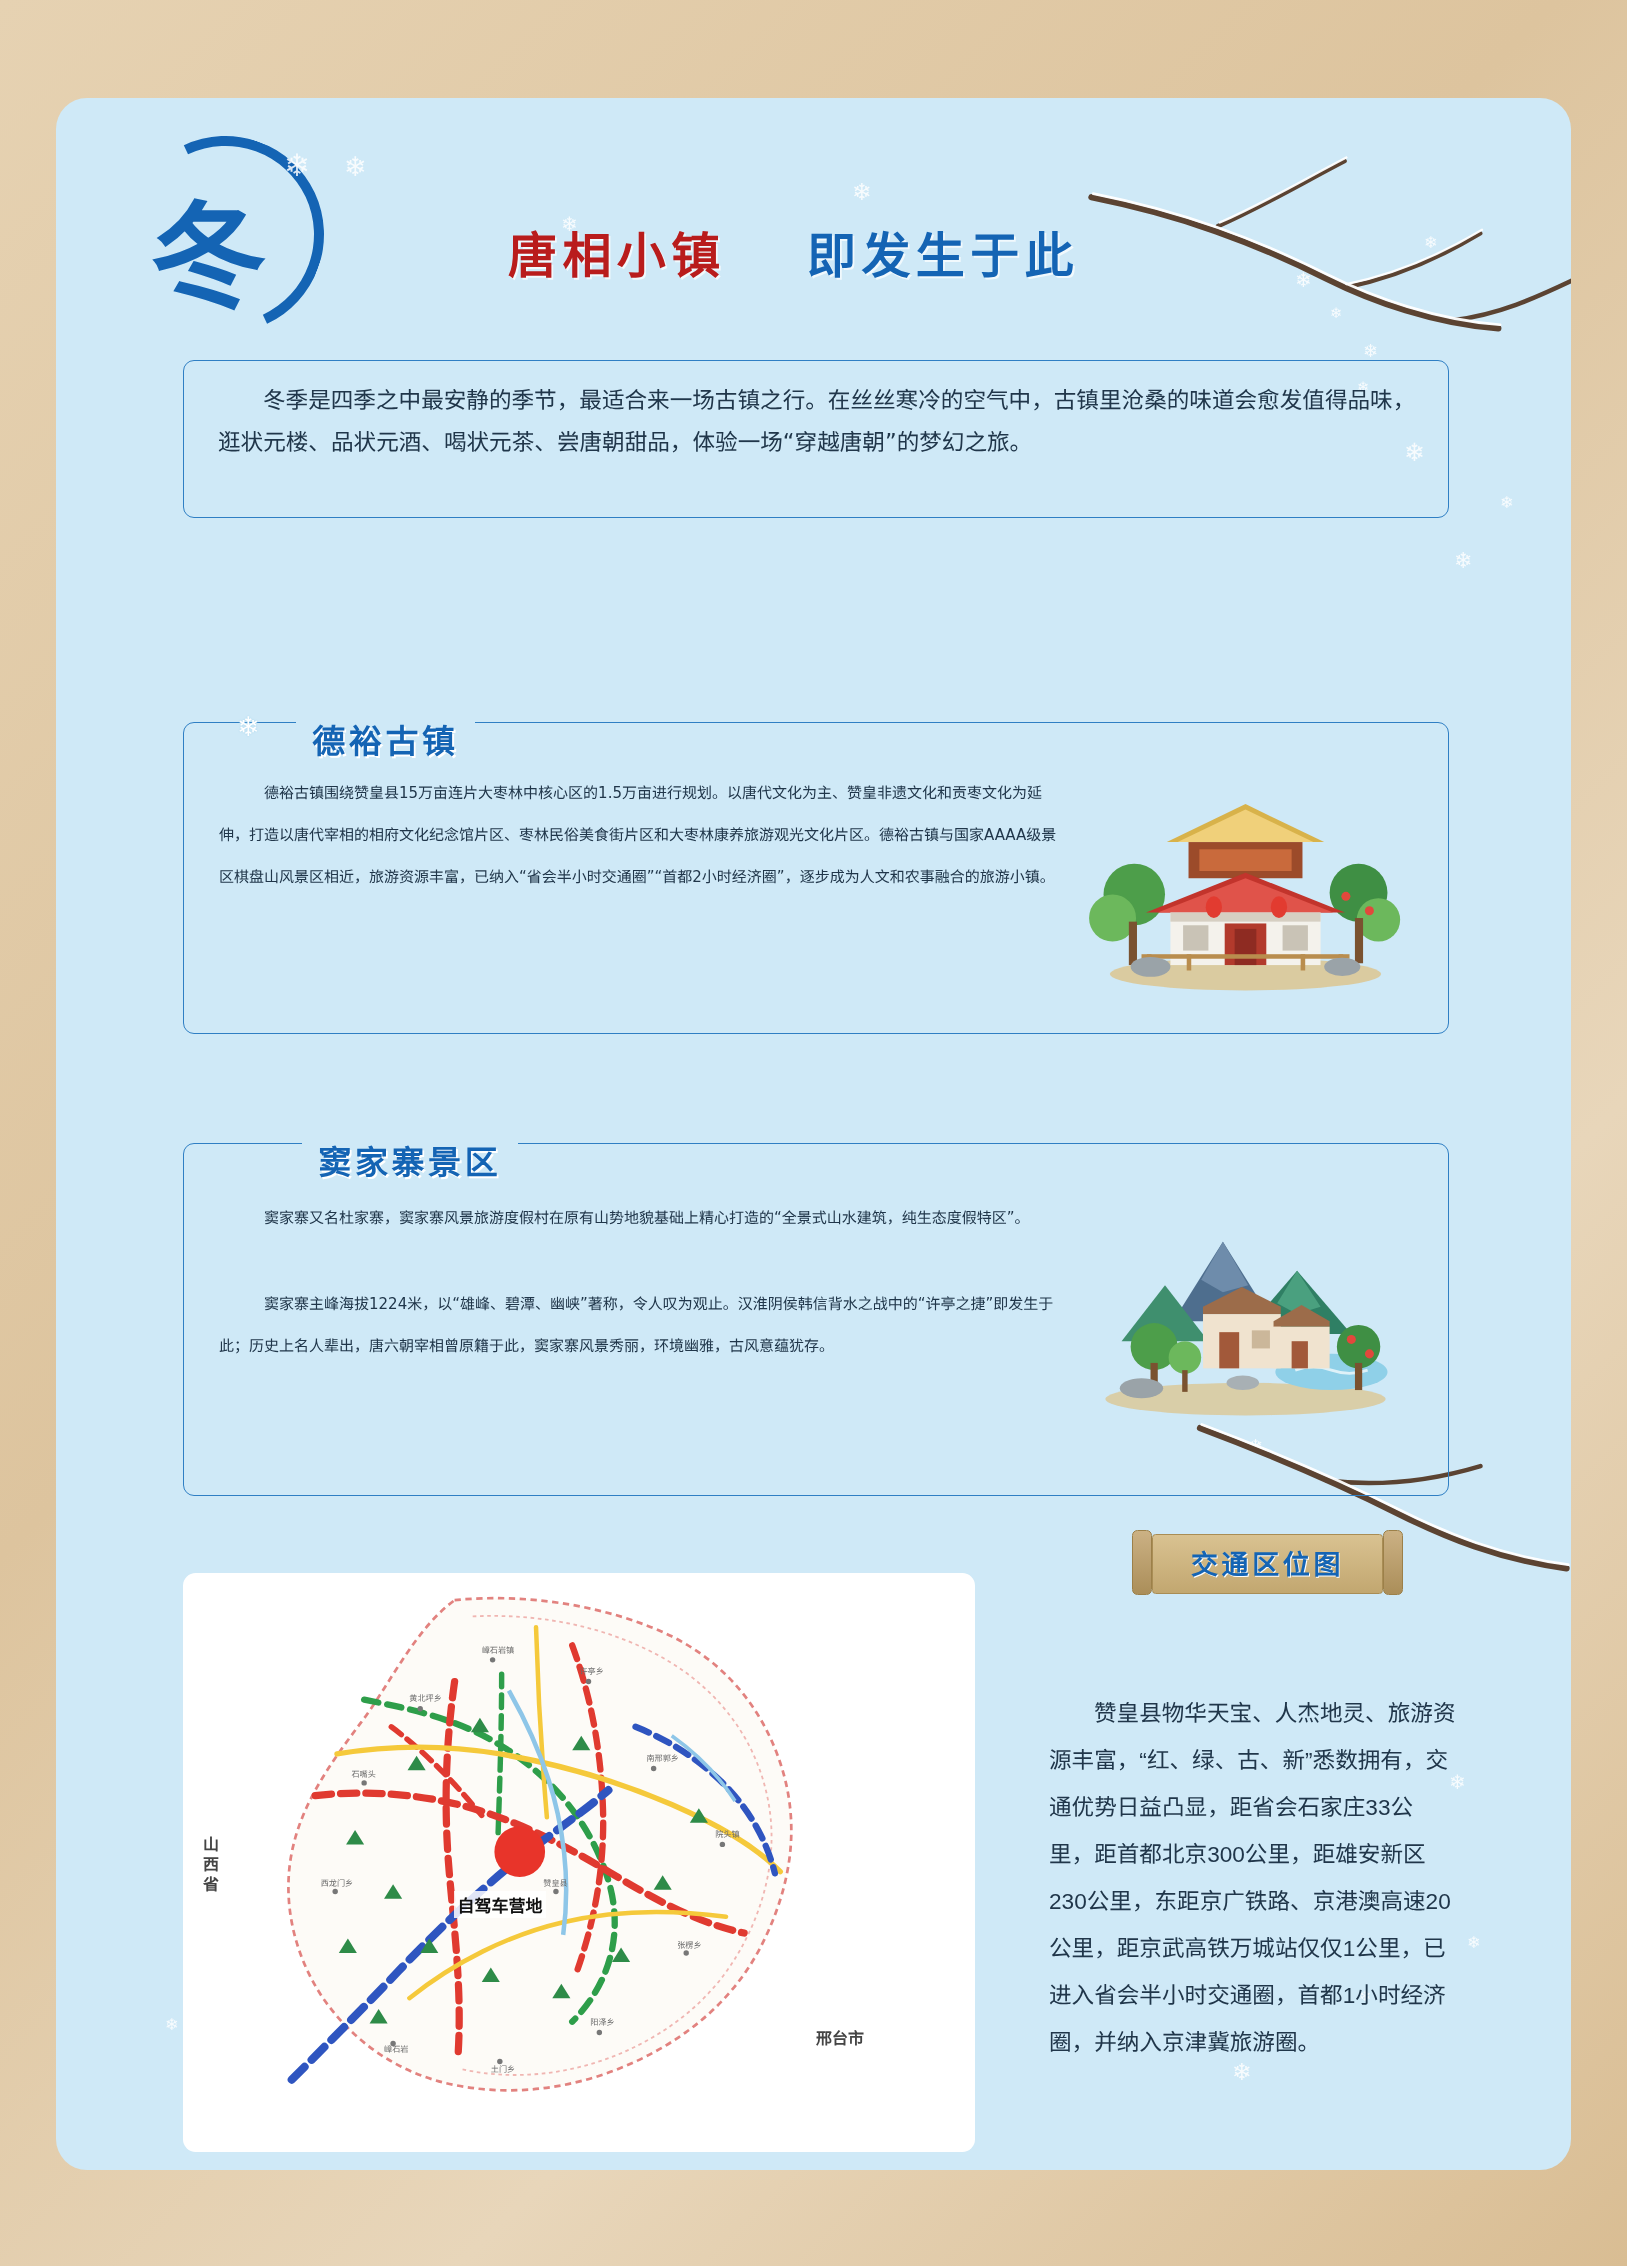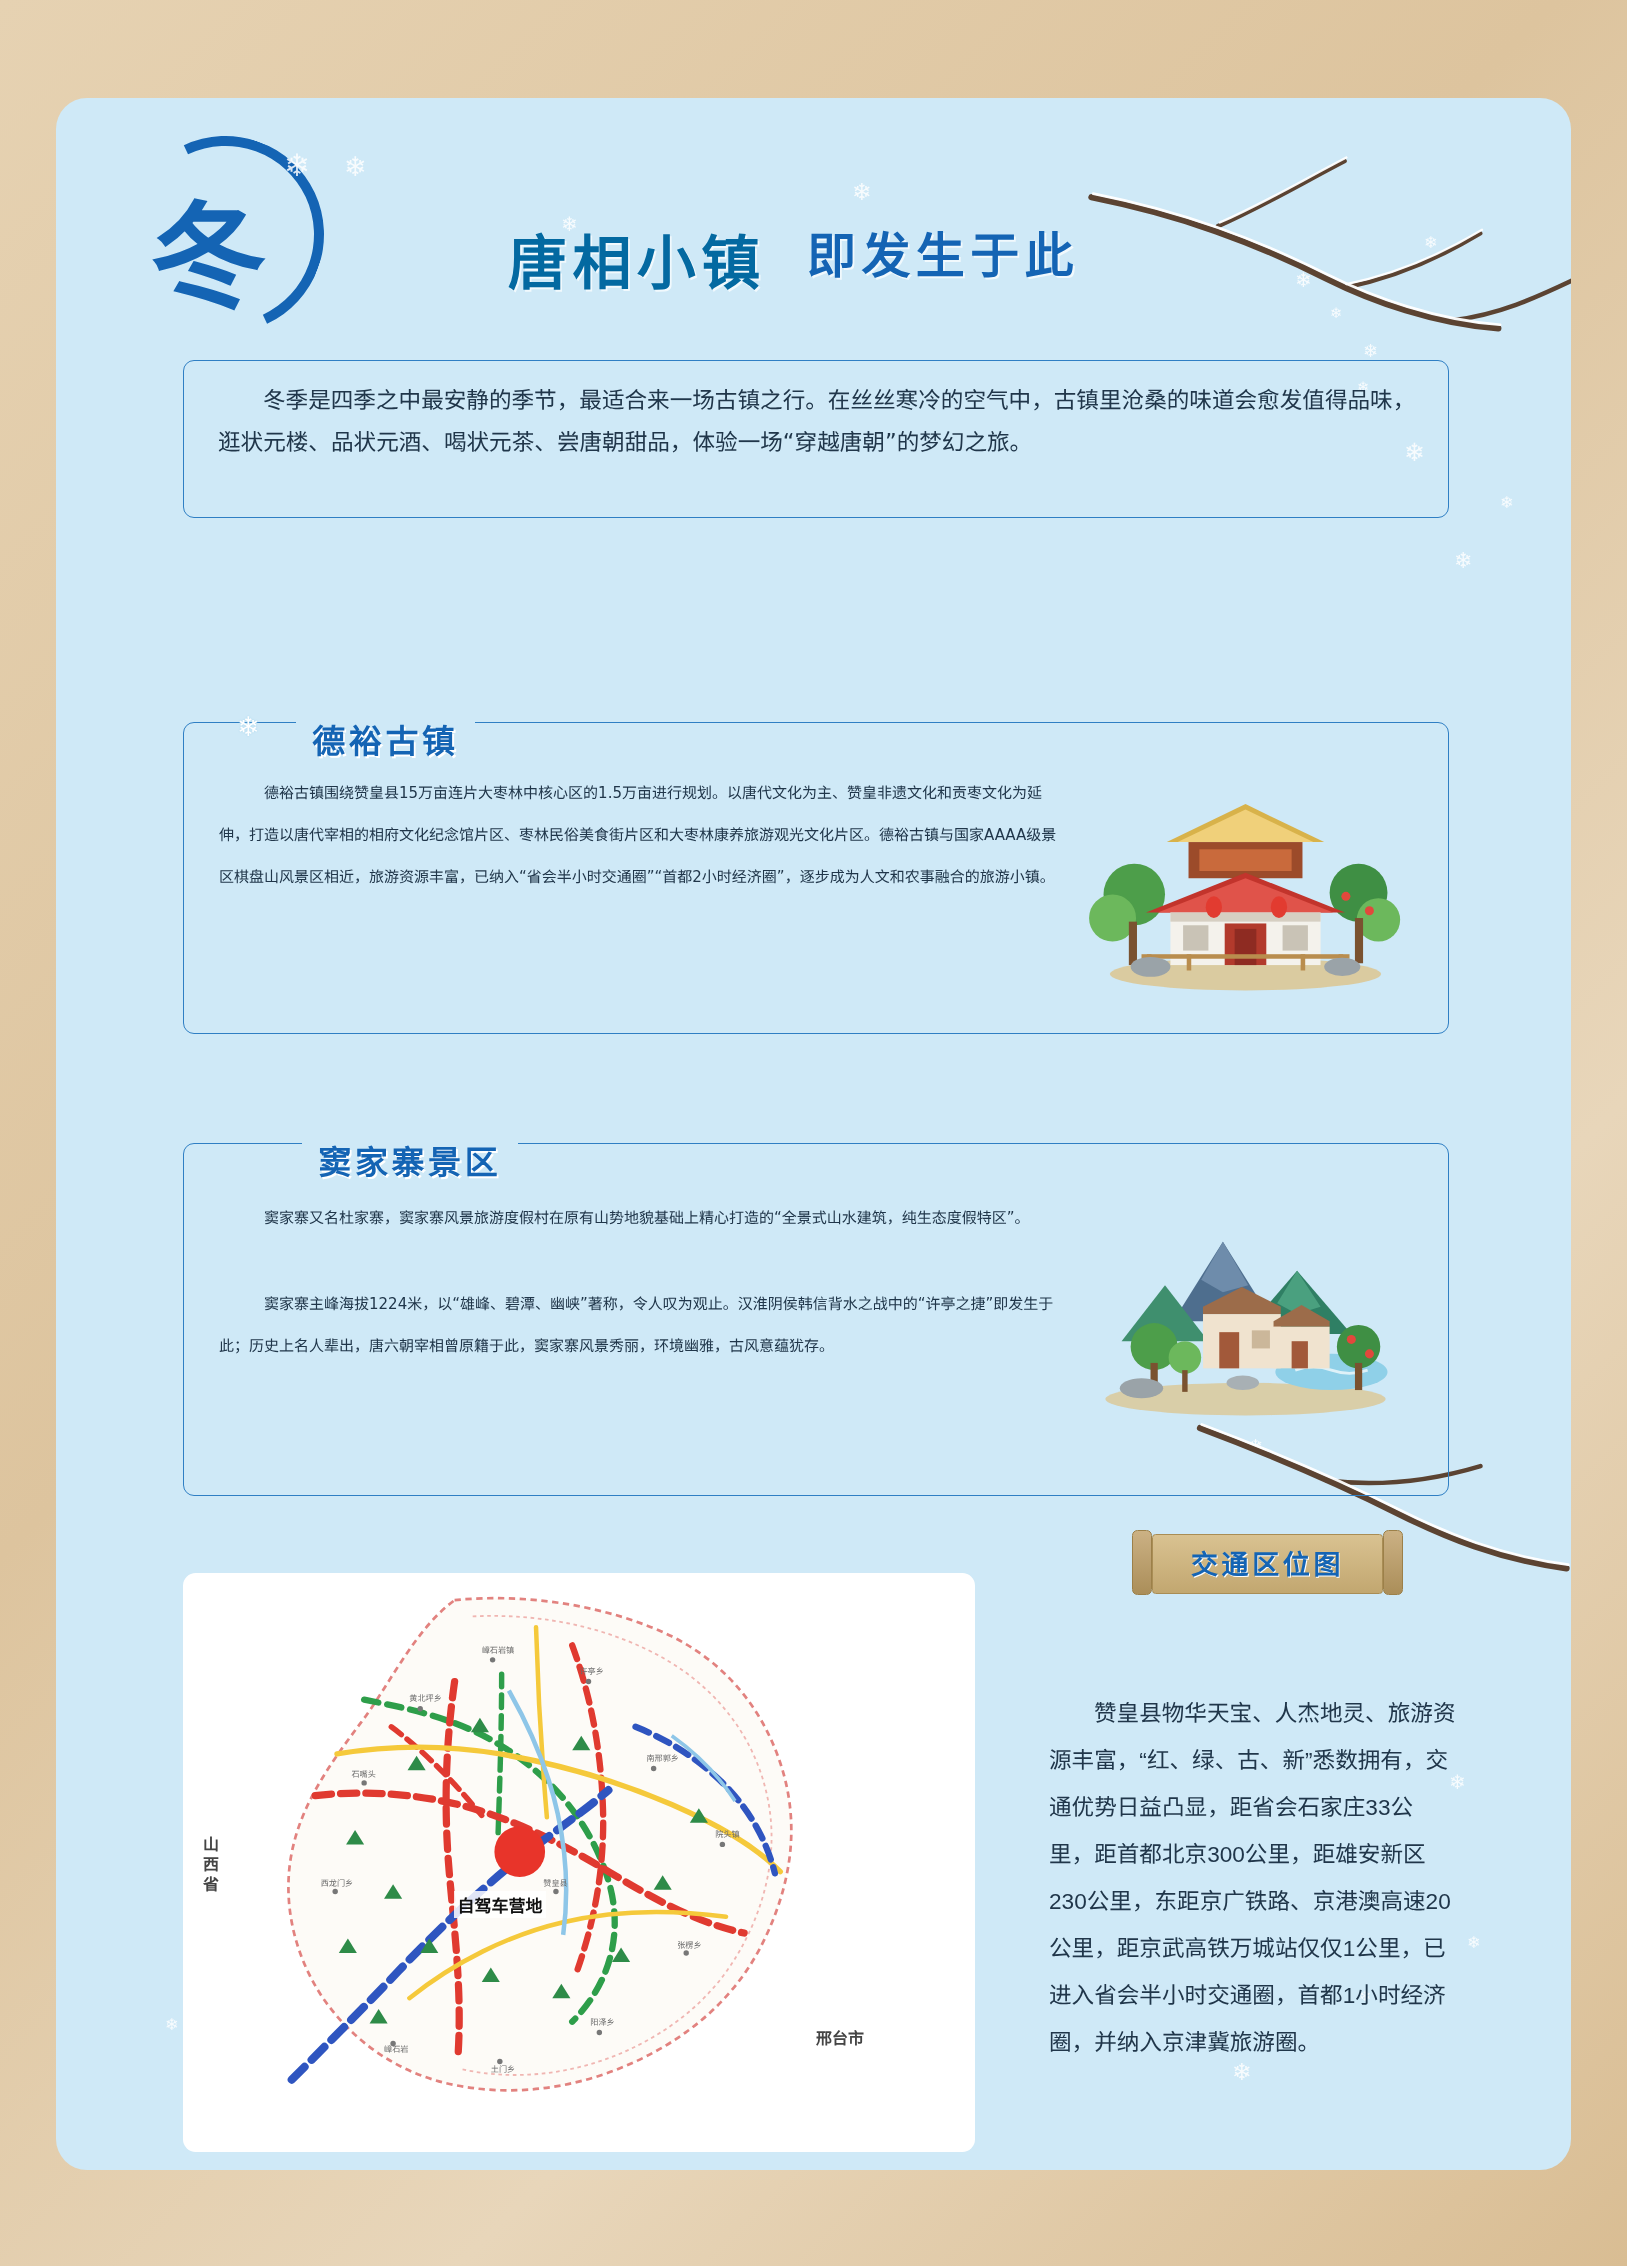--- a/index.html
+++ b/index.html
@@ -69,23 +69,23 @@
     font-size: 116px;
     font-weight: 700;
     color: #1464b4;
     font-family: "DejaVu Sans", sans-serif;
     letter-spacing: 0;
   }
   .title-main {
     position: absolute;
     left: 452px;
     top: 118px;
-    font-size: 59px;
+    font-size: 49px;
     font-weight: 700;
-    color: #0369a1;
+    color: #b91c1c;
     letter-spacing: 5.4px;
     font-family: "DejaVu Sans", sans-serif;
     text-shadow: 1.8px 1.8px 0 rgba(255,255,255,.7);
   }
   .title-sub {
     position: absolute;
     left: 751px;
     top: 118px;
     font-size: 49px;
     font-weight: 700;

